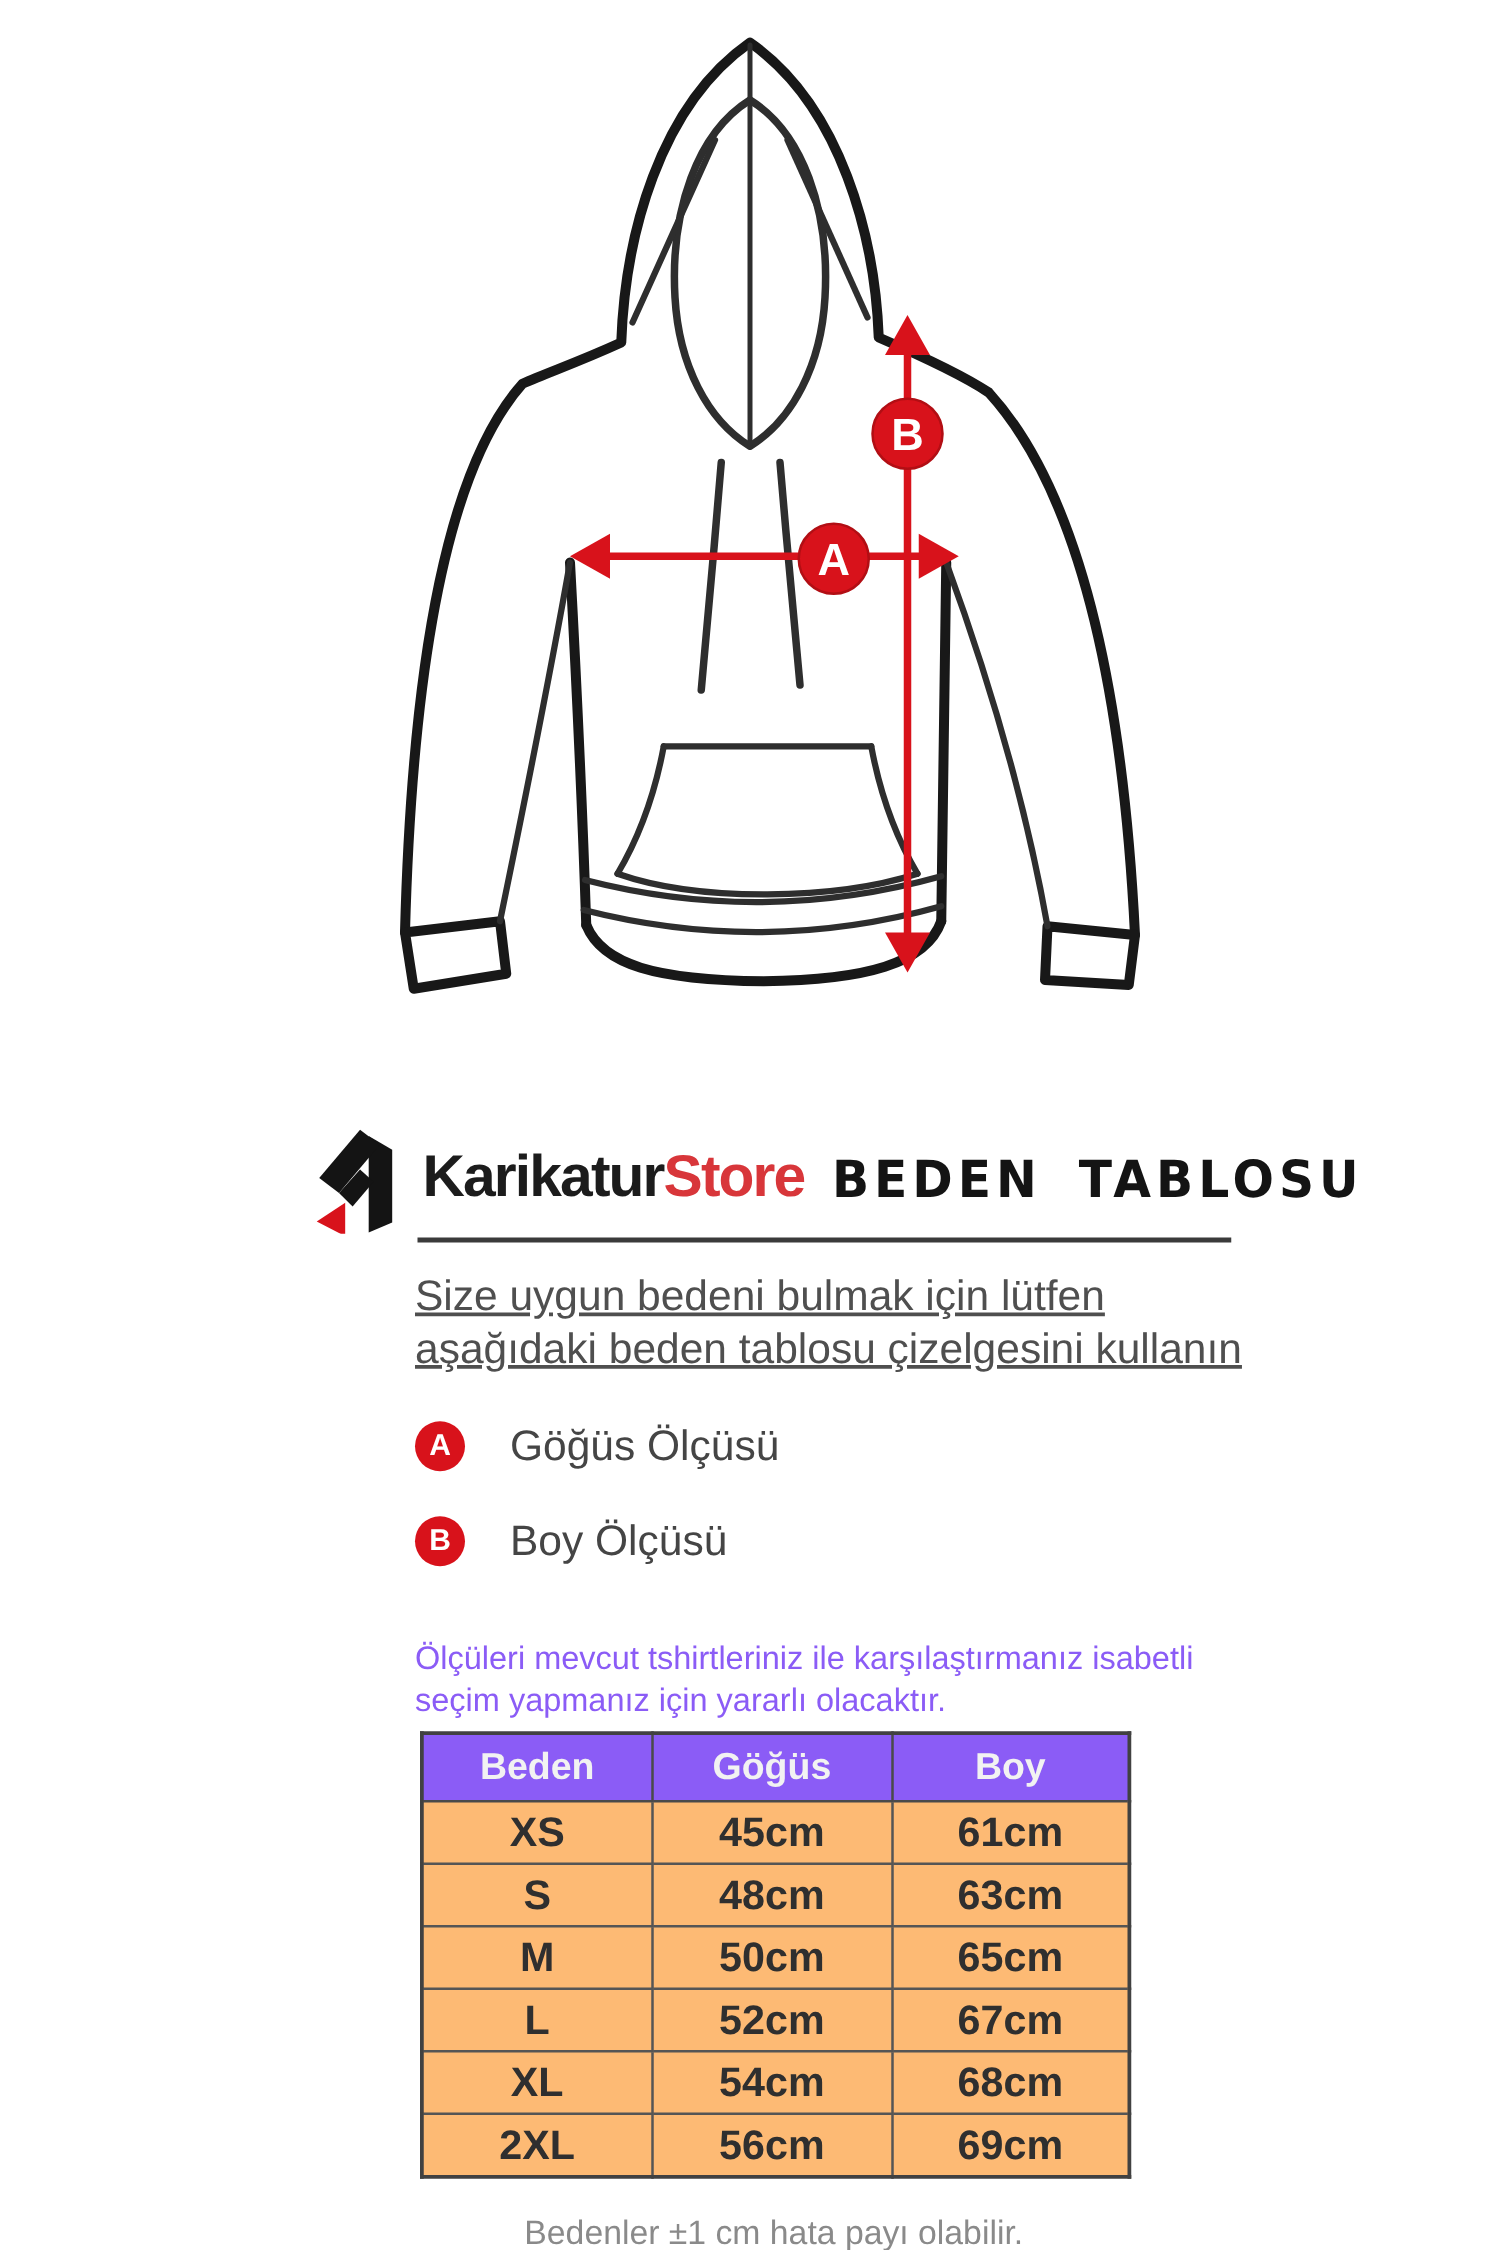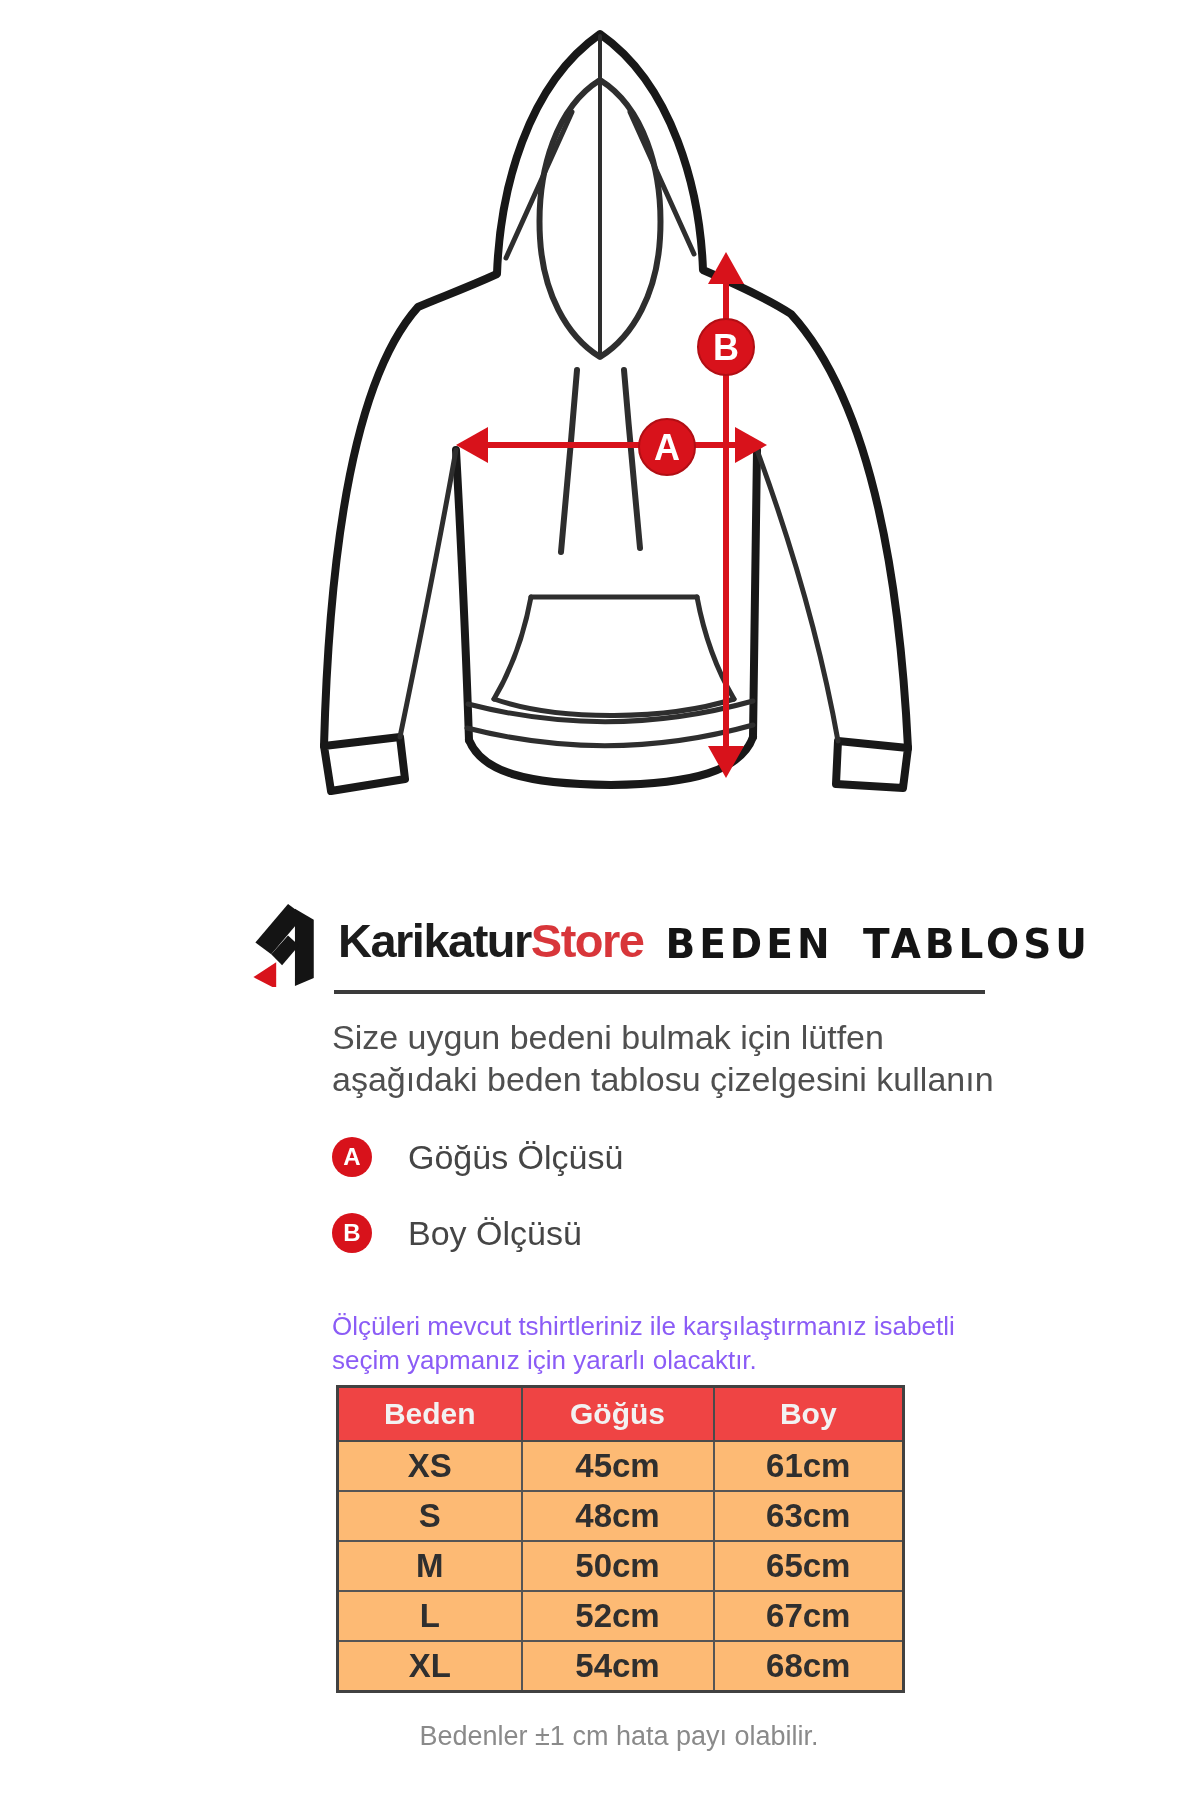--- a/index.html
+++ b/index.html
@@ -28,21 +28,21 @@
     font-size:39px;font-weight:bold;color:#141414;
     letter-spacing:4px;word-spacing:12px;margin-left:22px;
     transform:scaleY(1.05);
   }
   .brand-divider{
     margin:2px 0 0 334px;width:651px;height:4px;
     background:#3b3b3b;border:none;
   }
 
   
-  .intro{margin:22px 0 0 332px;color:#4f4f4f;font-size:34px;line-height:42px;}
+  .intro{margin:22px 0 0 332px;color:#4f4f4f;font-size:34px;line-height:42px;text-decoration:underline;}
 
   
   .legend-row{display:flex;align-items:center;margin-left:332px;}
   .legend-row.a{margin-top:37px;}
   .legend-row.b{margin-top:36px;}
   .legend-badge{
     width:40px;height:40px;border-radius:50%;
     background:#d8121b;color:#ffffff;
     font-size:24px;font-weight:bold;
     display:flex;align-items:center;justify-content:center;
@@ -56,21 +56,21 @@
   
   table.size-table{
     border-collapse:collapse;table-layout:fixed;
     margin:8px 0 0 336px;width:566px;
     border:3px solid #414141;
   }
   table.size-table col.c1{width:184px;}
   table.size-table col.c2{width:192px;}
   table.size-table col.c3{width:190px;}
   table.size-table th{
-    background:#ef4444;color:#f2f2f2;
+    background:#8b5cf6;color:#f2f2f2;
     font-size:30px;font-weight:bold;
     height:50px;border:2px solid #4a4a4a;
     vertical-align:middle;margin-top:32px;
   }
   table.size-table td{
     background:#fdba74;color:#2f2f2f;
     font-size:33px;font-weight:bold;
     height:46px;border:2px solid #555555;
     text-align:center;vertical-align:middle;
   }
@@ -213,18 +213,23 @@
       <tr>
         <td>L</td>
         <td>52cm</td>
         <td>67cm</td>
       </tr>
       <tr>
         <td>XL</td>
         <td>54cm</td>
         <td>68cm</td>
       </tr>
+      <tr>
+        <td>2XL</td>
+        <td>56cm</td>
+        <td>69cm</td>
+      </tr>
     </tbody>
   </table>
 
   <div class="footer">Bedenler ±1 cm hata payı olabilir.</div>
 
 </div>
 
 </body></html>

